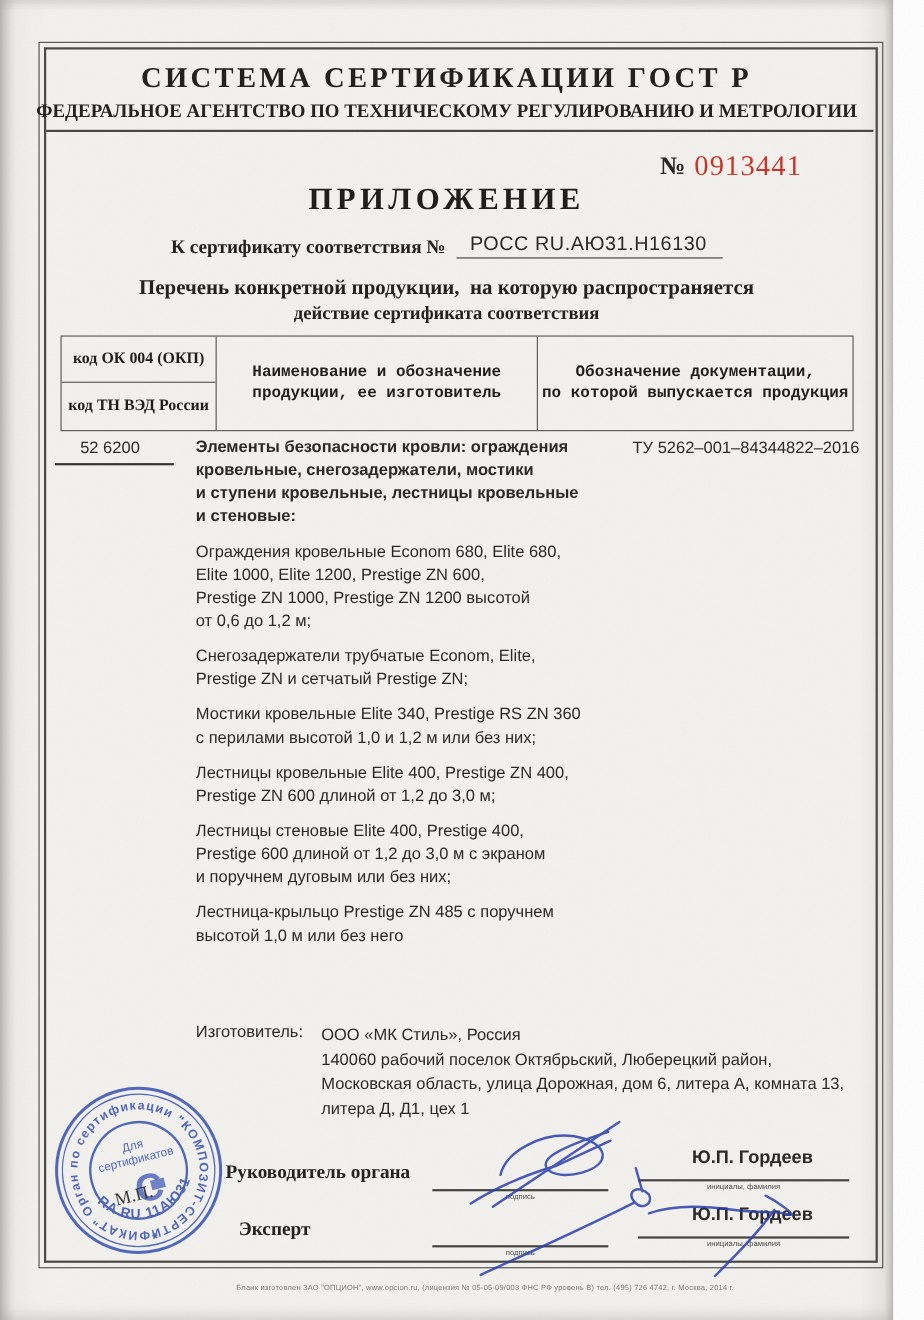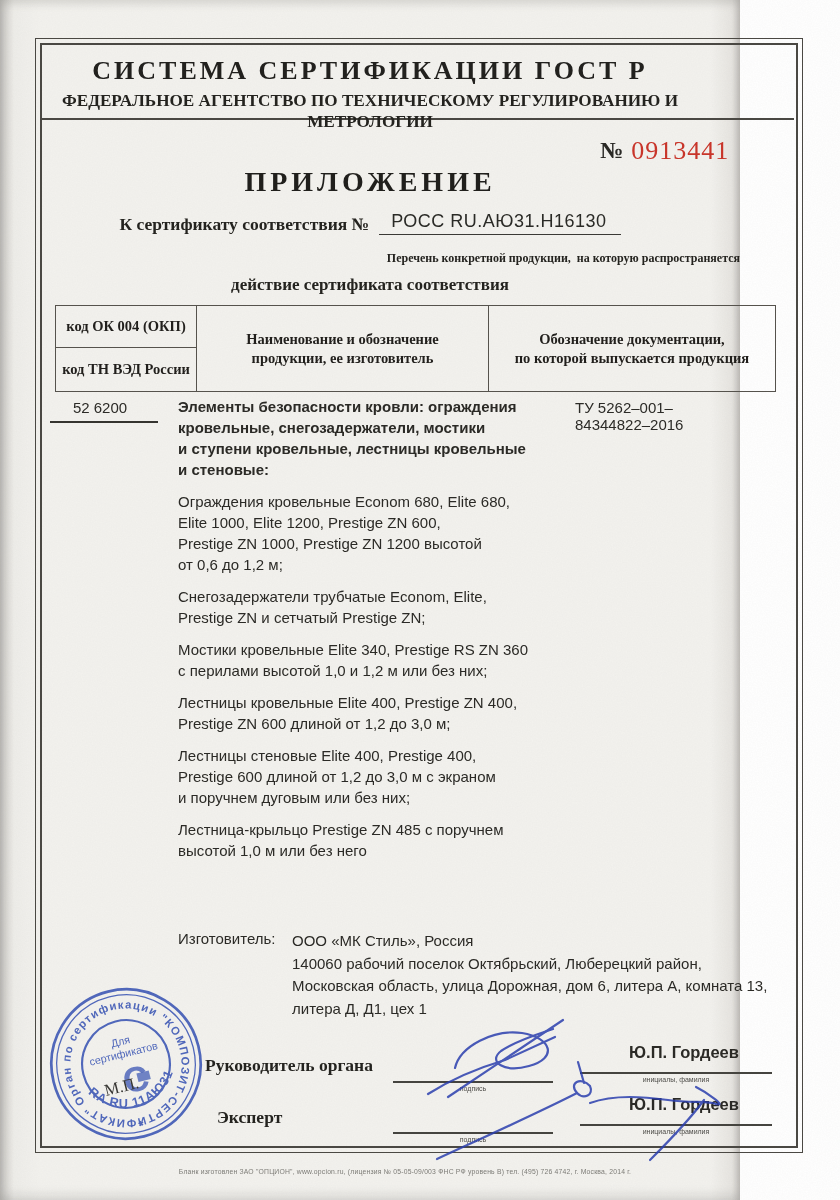--- a/index.html
+++ b/index.html
@@ -1,40 +1,40 @@
 <!DOCTYPE html>
 <html><head>
 <meta charset="utf-8">
 <style>
   html,body{margin:0;padding:0;width:840px;height:1200px;overflow:hidden;}
   body{font-family:"Liberation Sans",sans-serif;}
-  .scan{position:relative;width:740px;height:1200px;
+  .scan{position:relative;width:812px;height:1200px;
     background:linear-gradient(90deg,#c8c6c2 0,#eeede9 14px,#f3f2ee 40px,#f3f2ee calc(100% - 30px),#e6e4e0 calc(100% - 8px),#cfccc8 100%);
     box-shadow:inset 0 4px 8px rgba(90,90,85,.18), inset 0 -6px 10px rgba(90,90,85,.15);}
   .noise{position:absolute;left:0;top:0;width:840px;height:1200px;opacity:.45;pointer-events:none;}
   .abs{position:absolute;}
   .serif{font-family:"Liberation Serif",serif;}
   .pre{white-space:pre;}
   .preline{white-space:pre-line;}
   .frame-outer{left:35px;top:38px;width:766px;height:1113px;border:1.5px solid #4a4843;}
   .frame-inner{left:40px;top:43px;width:754px;height:1101px;border:2px solid #4a4843;}
   .header-rule{left:42px;top:118px;width:752px;height:2px;background:#4a4843;}
   .h1{left:0;right:0;top:56px;text-align:center;font-weight:bold;font-size:26px;letter-spacing:3px;color:#22211e;}
   .h2{left:0;right:0;top:90px;text-align:center;font-weight:bold;font-size:17.5px;letter-spacing:0px;color:#24231f;transform:scaleX(.98);}
   .numrow{left:600px;top:138px;display:flex;align-items:flex-end;gap:8px;}
   .numsign{font-family:"Liberation Serif",serif;font-weight:bold;font-size:23px;color:#2a2925;}
   .numval{font-family:Liberation Serif, serif;font-size:26px;letter-spacing:1px;color:#c8352a;line-height:26px;}
   .title{left:0;right:0;top:166px;text-align:center;font-weight:bold;font-size:28px;letter-spacing:4px;color:#201f1c;}
   .certrow{left:0;right:0;top:211px;display:flex;justify-content:center;align-items:flex-end;gap:10px;}
   .certlabel{font-weight:bold;font-size:17.5px;color:#24231f;}
   .certnum{font-size:18px;letter-spacing:.5px;color:#2a2a26;border-bottom:1.8px solid #3a3935;padding:0 14px 2px 12px;text-align:center;}
-  .sub1{left:0;right:0;top:251px;text-align:right;font-weight:bold;font-size:12px;color:#24231f;}
+  .sub1{left:0;right:0;top:251px;text-align:center;font-weight:bold;font-size:19px;color:#24231f;}
   .sub2{left:0;right:0;top:275px;text-align:center;font-weight:bold;font-size:17px;color:#24231f;}
   .t-table{left:55px;top:305px;width:719px;height:85px;border:1.6px solid #55524c;display:grid;grid-template-columns:140px 292px 287px;}
-  .t-cell{border-left:1.6px solid #55524c;display:flex;align-items:center;justify-content:center;text-align:center;font-family:Liberation Serif, serif;font-weight:bold;font-size:14.5px;color:#211f1c;line-height:19px;}
+  .t-cell{border-left:1.6px solid #55524c;display:flex;align-items:center;justify-content:center;text-align:center;font-family:Liberation Mono, monospace;font-weight:bold;font-size:14.5px;color:#211f1c;line-height:19px;}
   .t-col1{border-left:none;display:grid;grid-template-rows:42px 43px;}
   .t-sub{display:flex;align-items:center;justify-content:center;font-family:"Liberation Serif",serif;font-weight:bold;font-size:14.5px;color:#211f1c;}
   .t-sub:first-child{border-bottom:1.6px solid #55524c;}
   .okp{left:40px;top:399px;width:120px;text-align:center;font-size:15px;color:#2c2b27;}
   .okp-line{left:50px;top:421px;width:108px;height:1.8px;background:#35342f;}
   .tu{left:575px;top:399px;font-size:15px;color:#2c2b27;}
   .products{left:178px;top:396px;width:390px;font-size:15px;line-height:21px;color:#2b2a26;}
   .products p{margin:0 0 11px 0;white-space:pre;}
   .products p.bold{font-weight:bold;}
   .mfr-label{left:178px;top:930px;font-size:15px;color:#2b2a26;}

